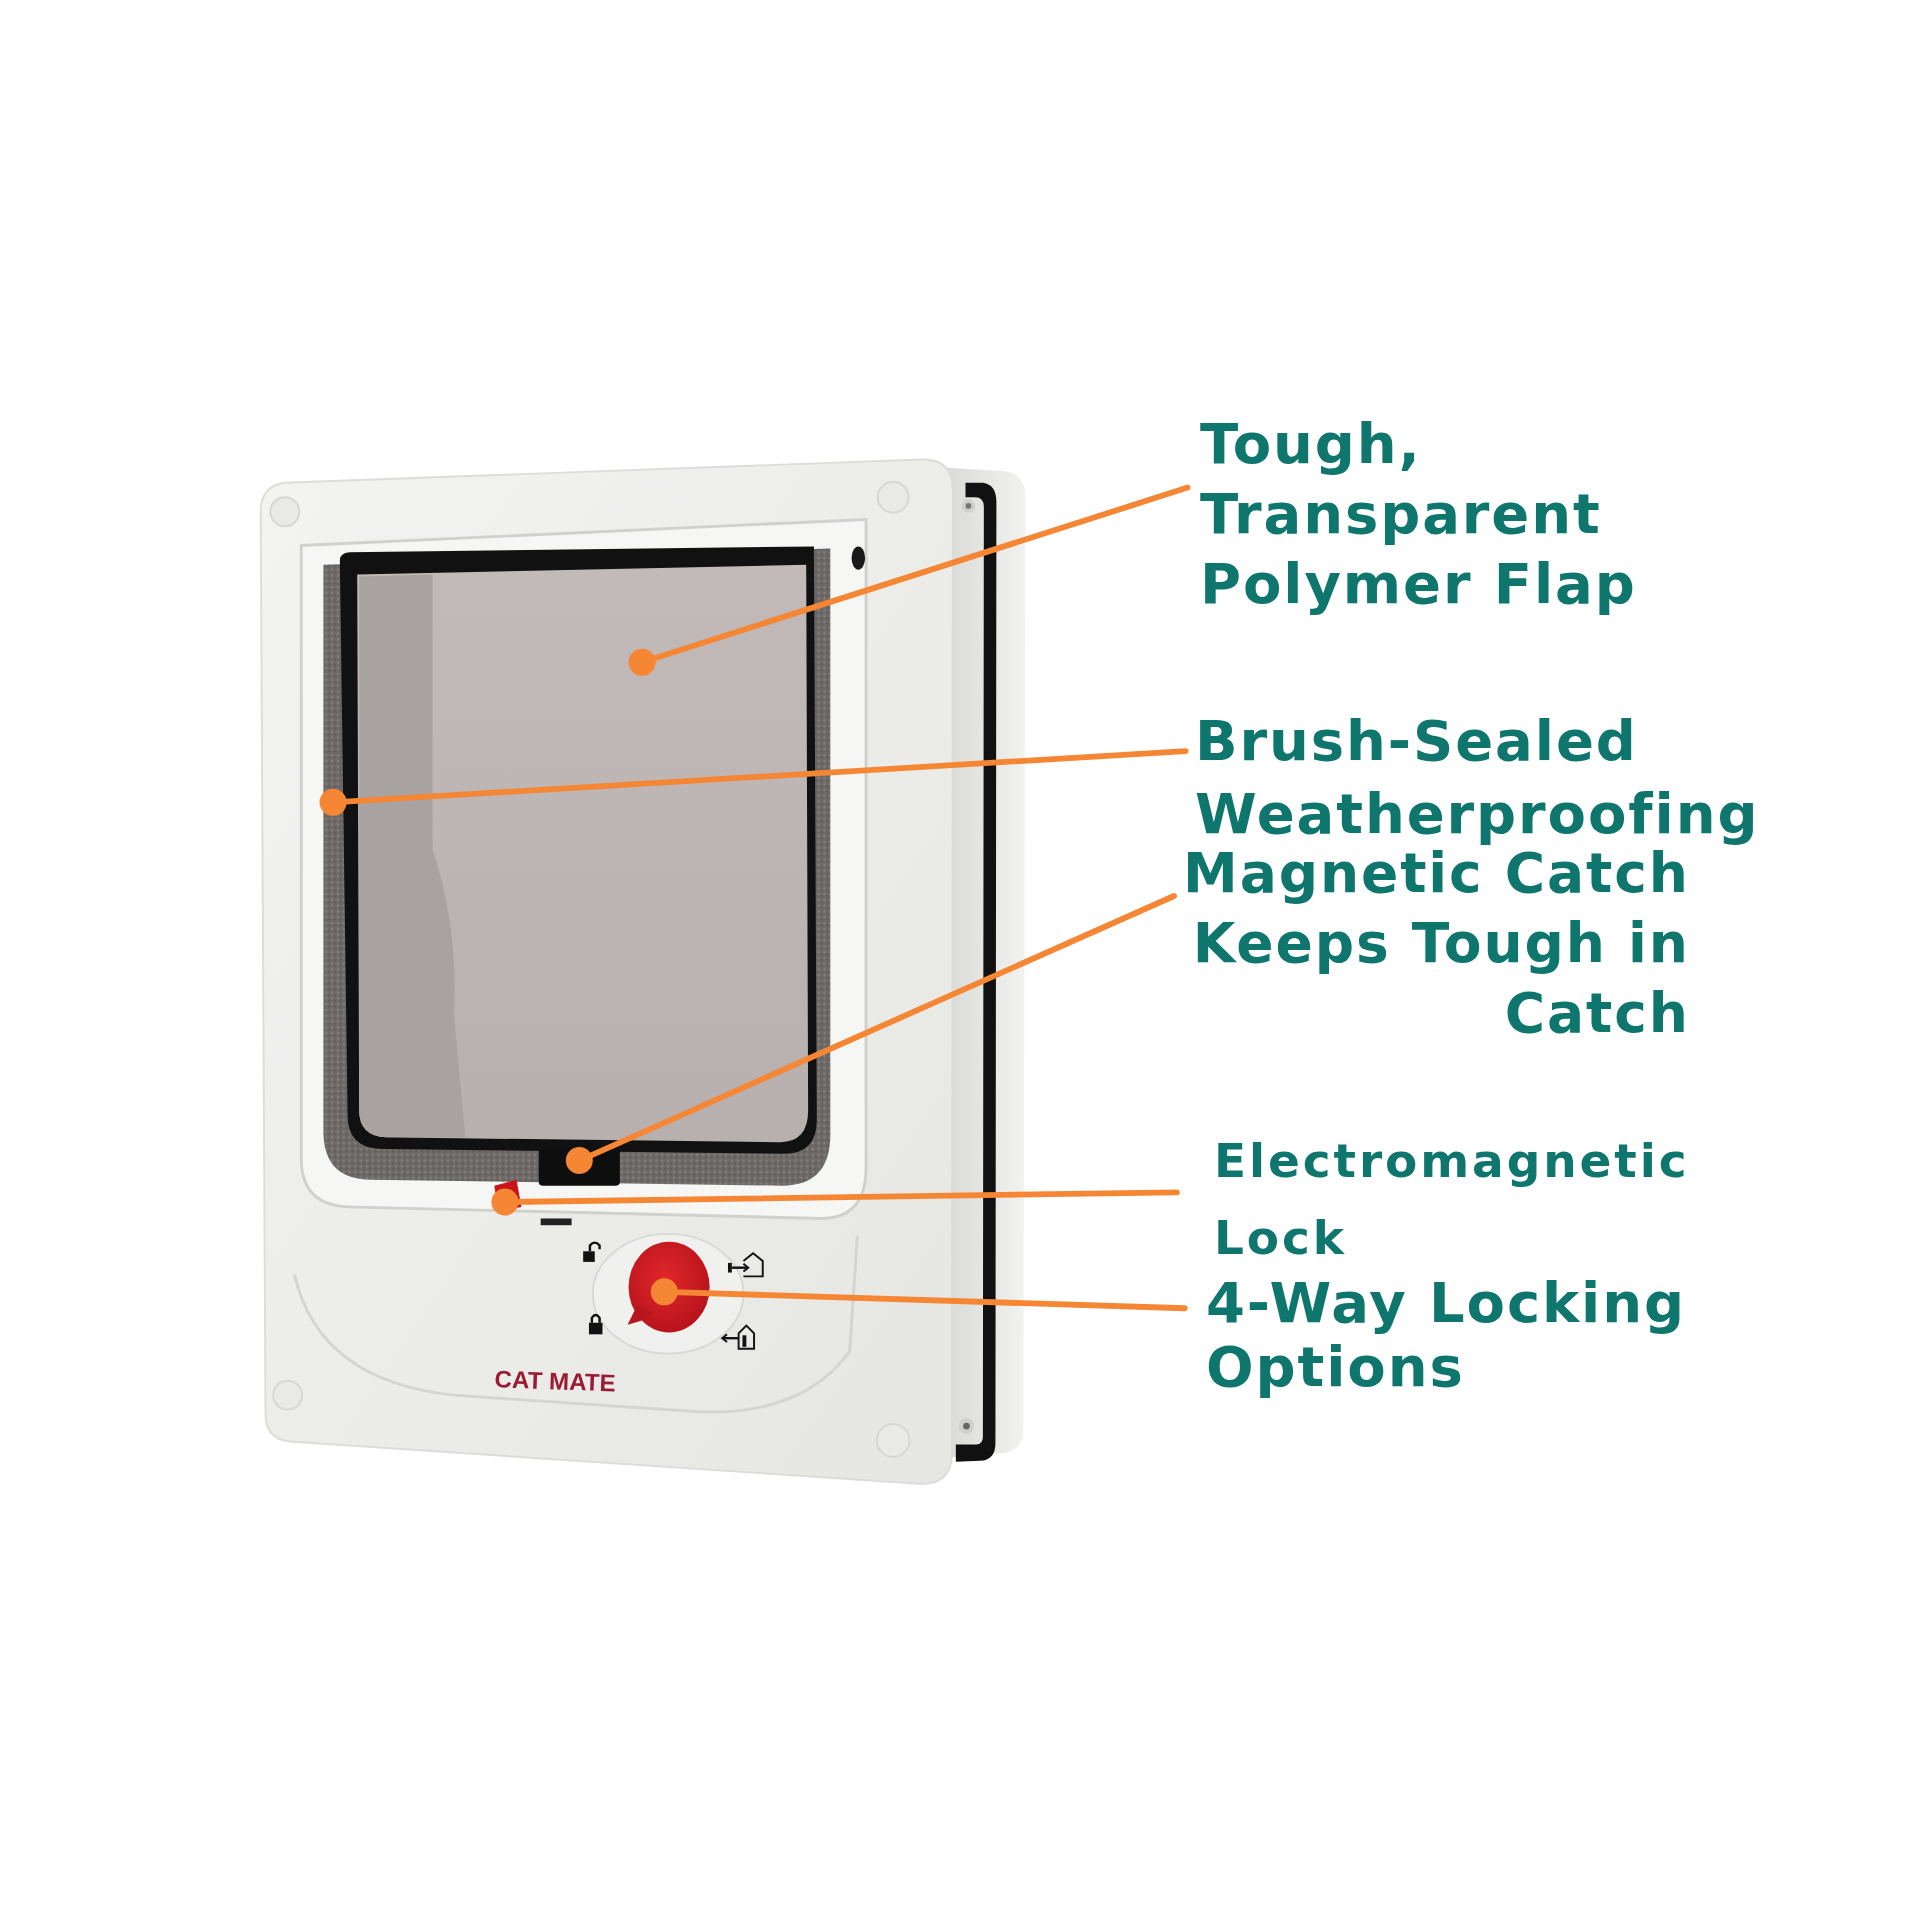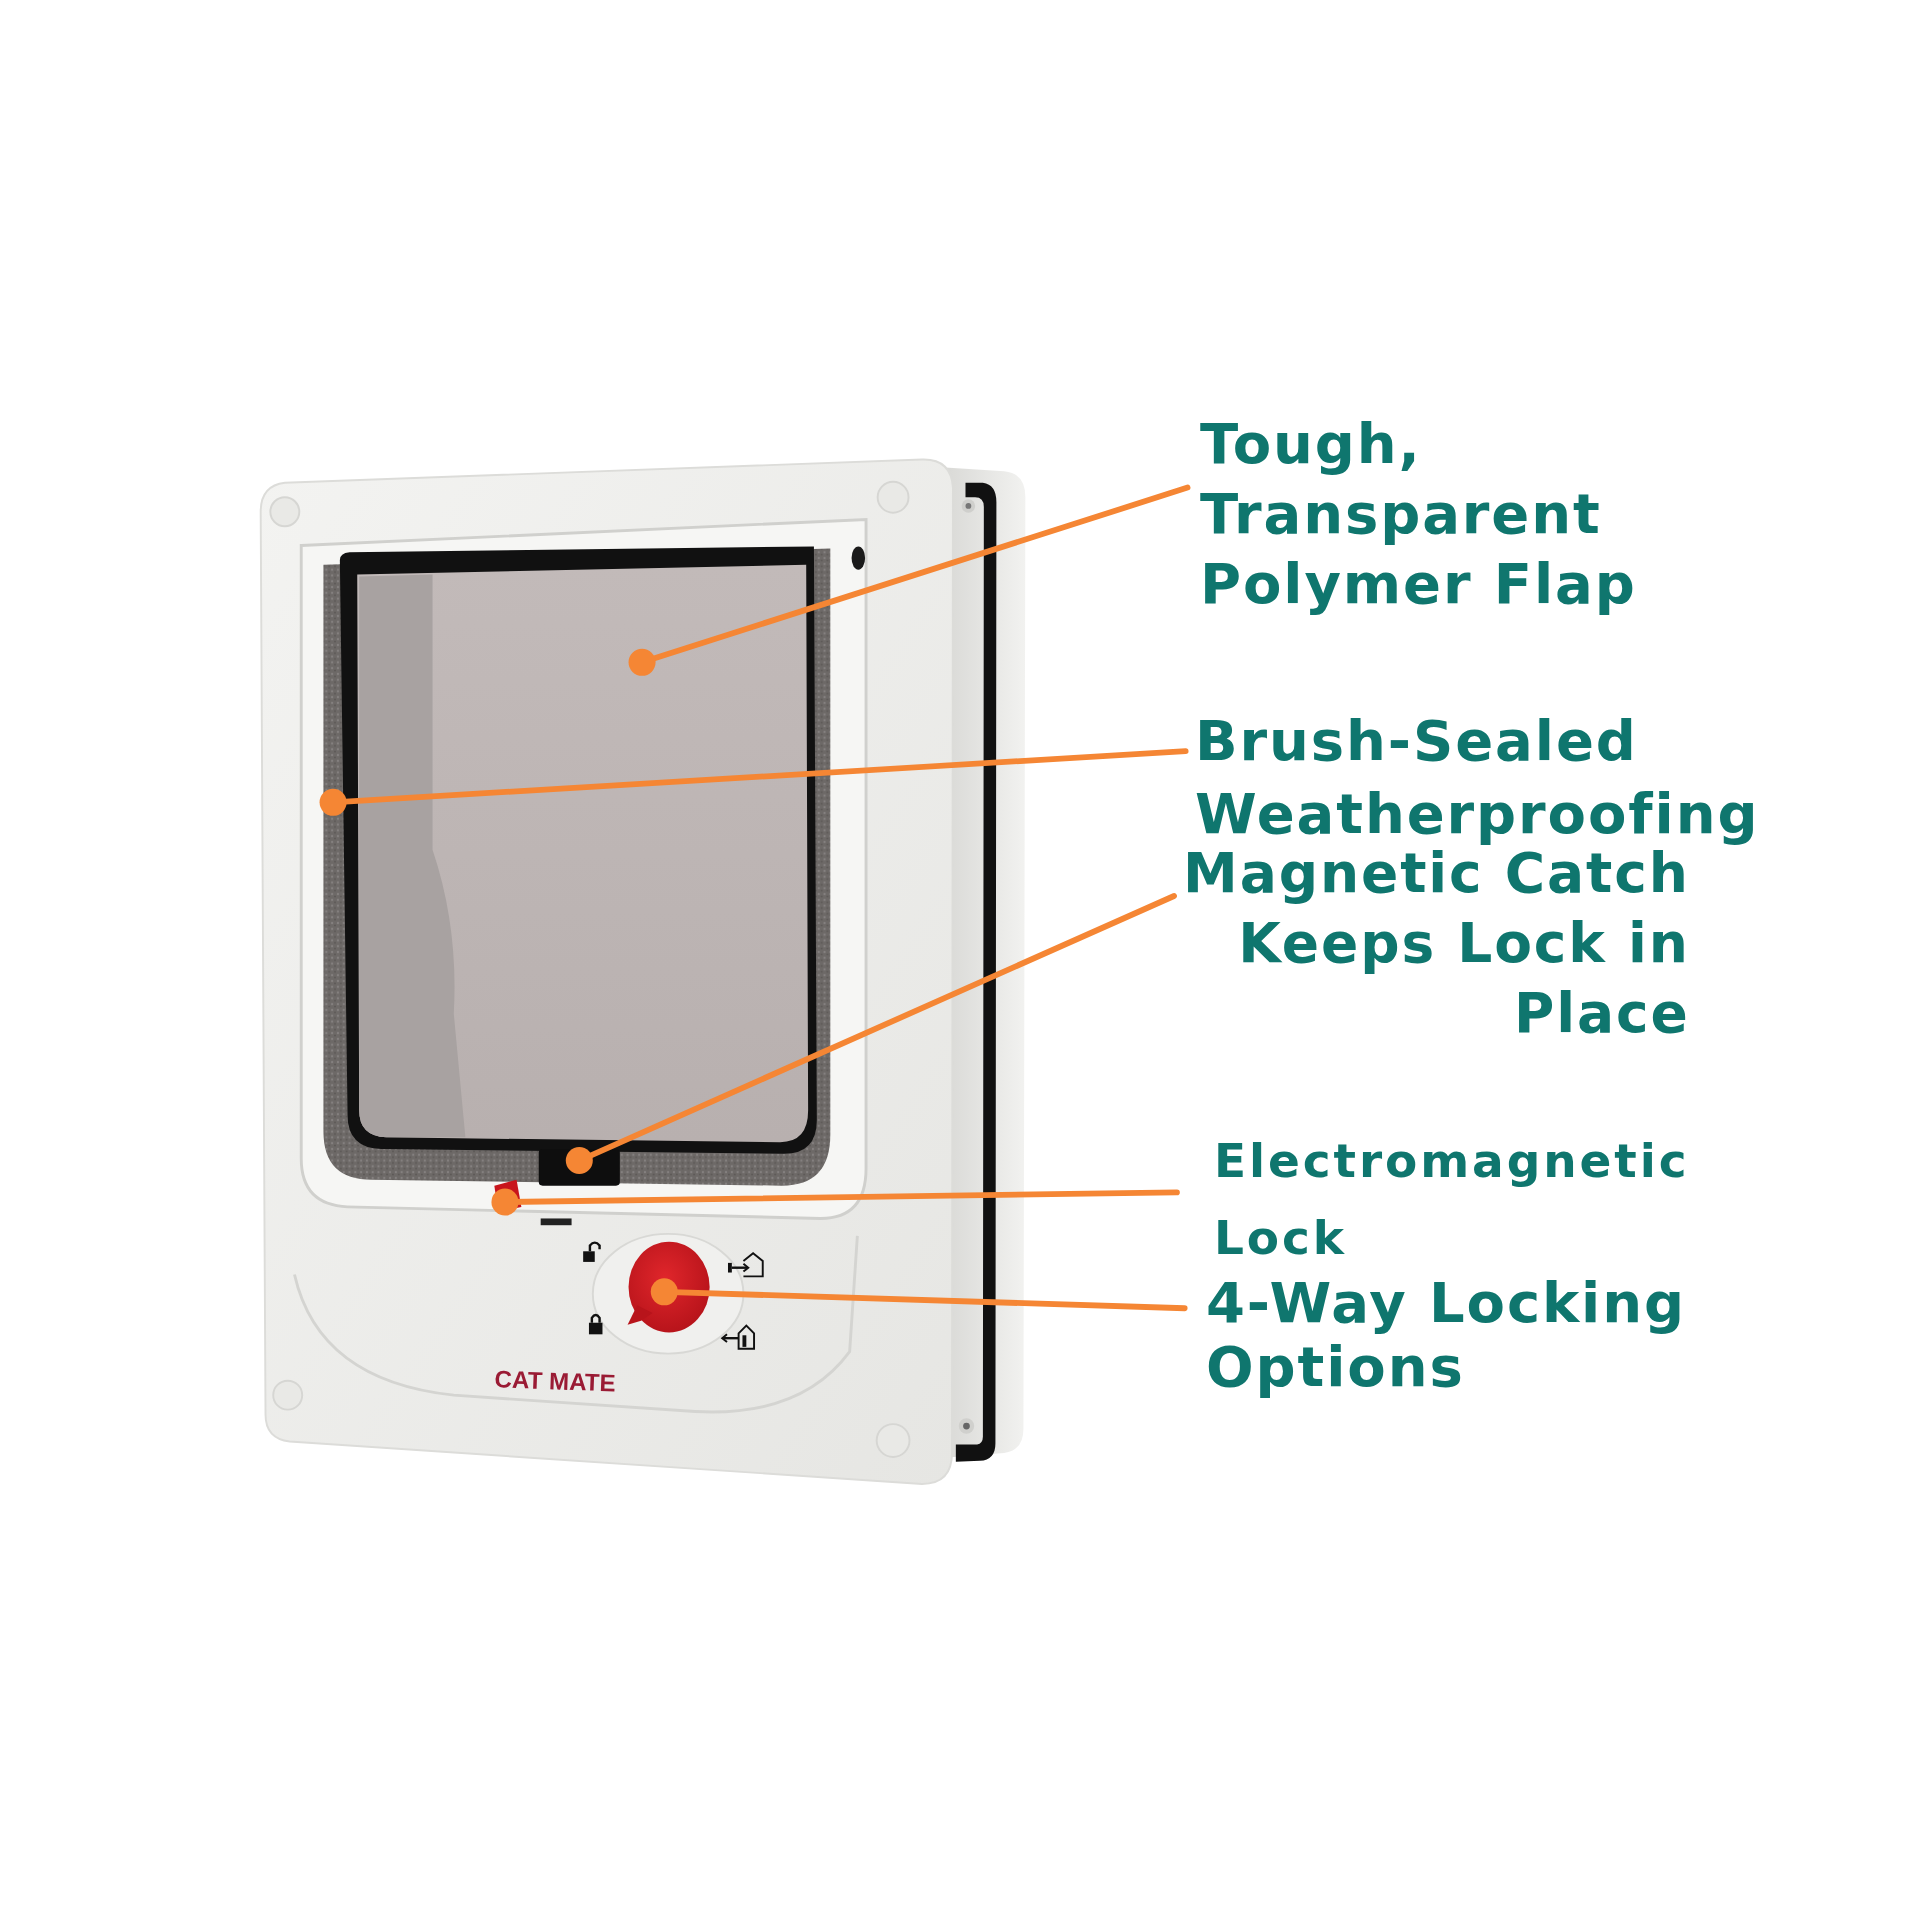--- a/index.html
+++ b/index.html
@@ -153,22 +153,22 @@
     <span class="ln">Polymer Flap</span>
   </div>
 
   <div class="callout c-large" style="left:1195px; top:704px; line-height:73px;">
     <span class="ln">Brush-Sealed</span>
     <span class="ln">Weatherproofing</span>
   </div>
 
   <div class="callout c-mid" style="left:1183px; top:838px; line-height:70px;">
     <span class="ln">Magnetic Catch</span>
-    <span class="ln">Keeps Lock in</span>
-    <span class="ln">Place</span>
+    <span class="ln">Keeps Tough in</span>
+    <span class="ln">Catch</span>
   </div>
 
   <div class="callout c-small" style="left:1174px; top:1122px; line-height:77px;margin-left:40px;">
     <span class="ln">Electromagnetic</span>
     <span class="ln">Lock</span>
   </div>
 
   <div class="callout c-large" style="left:1206px; top:1271px; line-height:64px;">
     <span class="ln">4-Way Locking</span>
     <span class="ln">Options</span>

